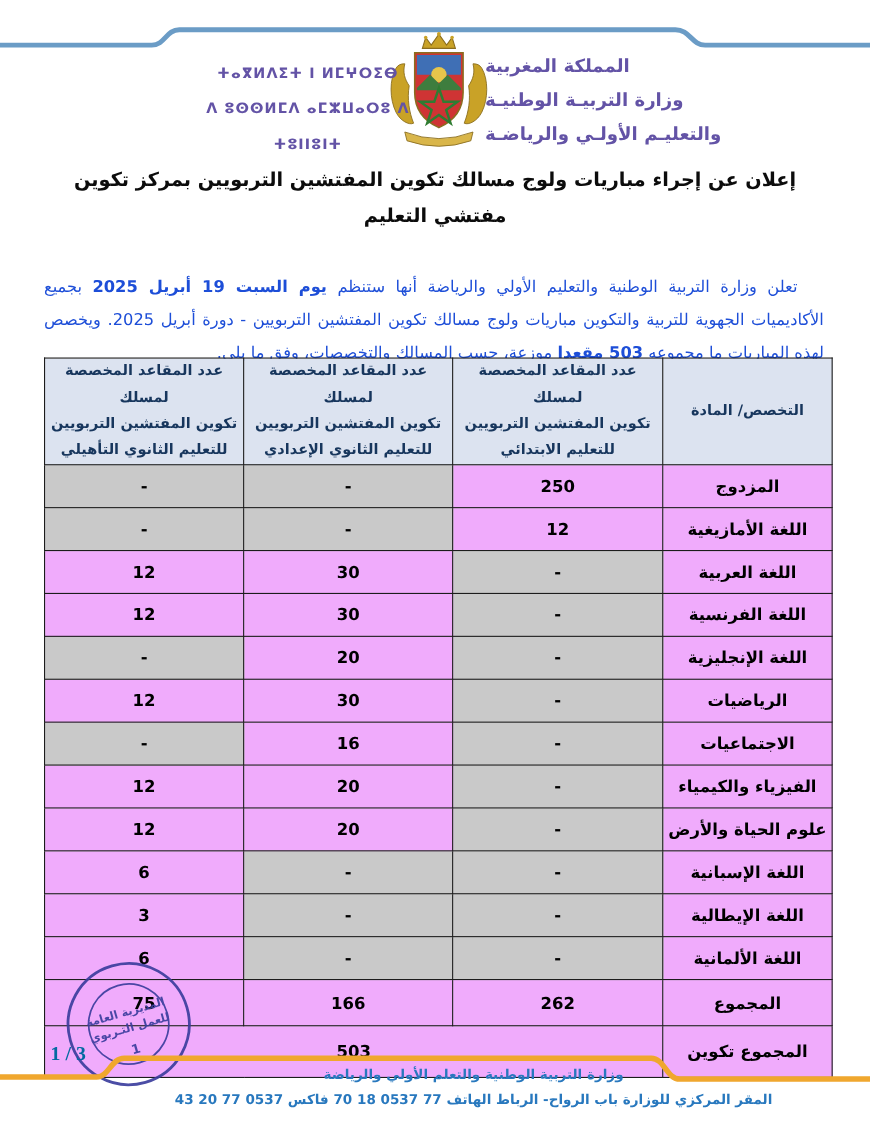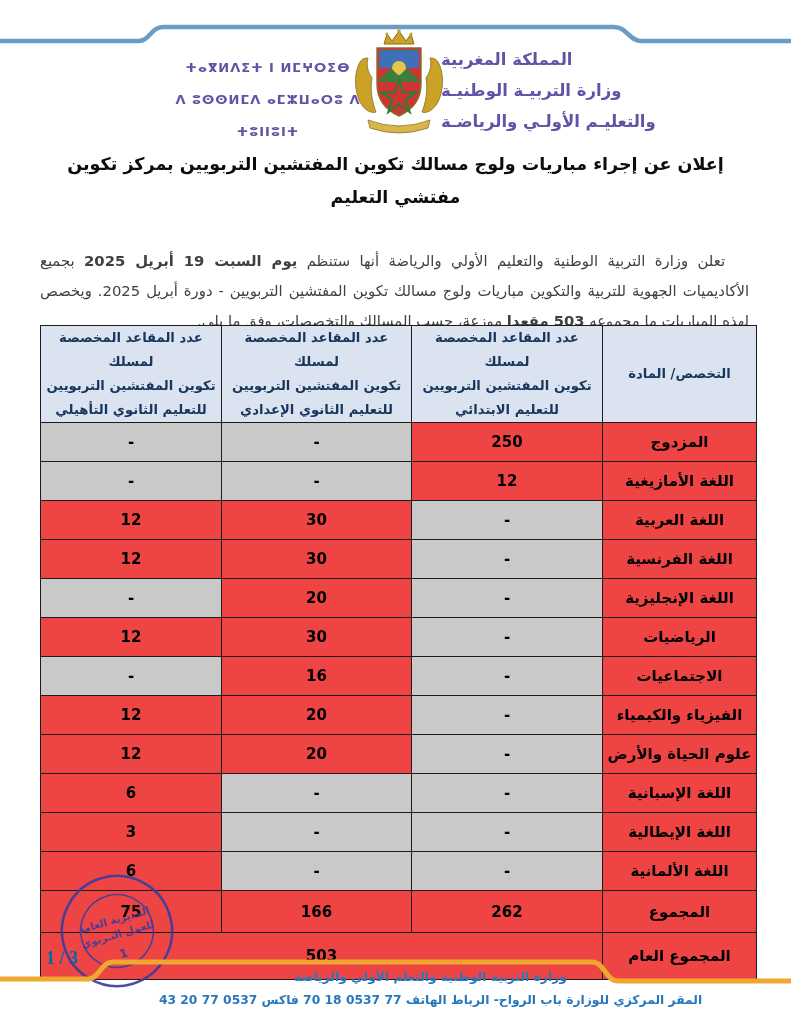--- a/index.html
+++ b/index.html
@@ -11,48 +11,48 @@
   
   .deco{position:absolute;left:0;pointer-events:none}
   .deco.top{top:0}
   .deco.bottom{top:952px}
   
   .hdr-ar{
     position:absolute;top:44px;right:100px;width:250px;text-align:left;
     color:var(--ministry-text);font-weight:bold;font-size:16.5px;line-height:31px;
   }
   .hdr-tif{
-    position:absolute;top:52px;left:148px;width:240px;text-align:center;direction:ltr;
+    position:absolute;top:52px;left:160px;width:240px;text-align:center;direction:ltr;
     color:var(--ministry-text);font-weight:bold;font-size:13px;letter-spacing:1px;line-height:32px;
   }
   .emblem{position:absolute;top:28px;left:346px;width:106px;height:114px}
   
   .title{
     position:absolute;top:148px;right:45px;left:45px;text-align:center;
     font-weight:bold;font-size:17.5px;line-height:33px;color:#0c0c0c;
   }
   
   .intro{
     position:absolute;top:231px;right:42px;left:40px;
-    font-size:14.8px;line-height:30px;text-align:justify;text-indent:24px;color:#404040;
+    font-size:14.8px;line-height:30px;text-align:justify;text-indent:24px;color:#1d4ed8;
   }
   .intro b{font-weight:bold}
   
   table.seats{
     position:absolute;top:325px;left:40px;width:717px;
     border-collapse:collapse;table-layout:fixed;
   }
   table.seats td,table.seats th{
     border:1.6px solid #1c1c1c;text-align:center;vertical-align:middle;padding:0 4px;
   }
   table.seats thead th{
     background:var(--header-cell-bg);color:var(--header-text);
     font-size:13.2px;font-weight:bold;line-height:24px;height:76px;white-space:pre-line;margin-top:48px;
   }
-  table.seats tbody td{height:38px;font-size:15px;font-weight:bold;color:#000;background:#ef4444}
+  table.seats tbody td{height:38px;font-size:15px;font-weight:bold;color:#000;background:#f0abfc}
   table.seats td.gray{background:var(--gray-cell-bg)}
   table.seats tr.total td{height:41px}
   table.seats tr.grand td{height:46px}
   
   .stamp{position:absolute;top:872px;left:58px;width:118px;height:118px;
     transform:rotate(-16deg);opacity:.92;pointer-events:none}
   
   .pagenum{
     position:absolute;top:948px;left:46px;direction:ltr;
     font-family:"Liberation Serif",serif;font-weight:bold;font-size:18px;color:#0369a1;
@@ -203,21 +203,21 @@
           <td class="gray">-</td>
           <td>6</td>
         </tr>
         <tr class="total">
           <td>المجموع</td>
           <td>262</td>
           <td>166</td>
           <td>75</td>
         </tr>
         <tr class="grand">
-          <td>المجموع العام</td>
+          <td>المجموع تكوين</td>
           <td colspan="3">503</td>
         </tr>
       </tbody>
   </table>
 
   <svg class="stamp" viewBox="0 0 120 120">
     <defs>
       <path id="ringPath" d="M60,60 m-46,0 a46,46 0 1,1 92,0 a46,46 0 1,1 -92,0"></path>
     </defs>
     <circle cx="60" cy="60" r="56" fill="none" stroke="var(--stamp)" stroke-width="2.6"></circle>

